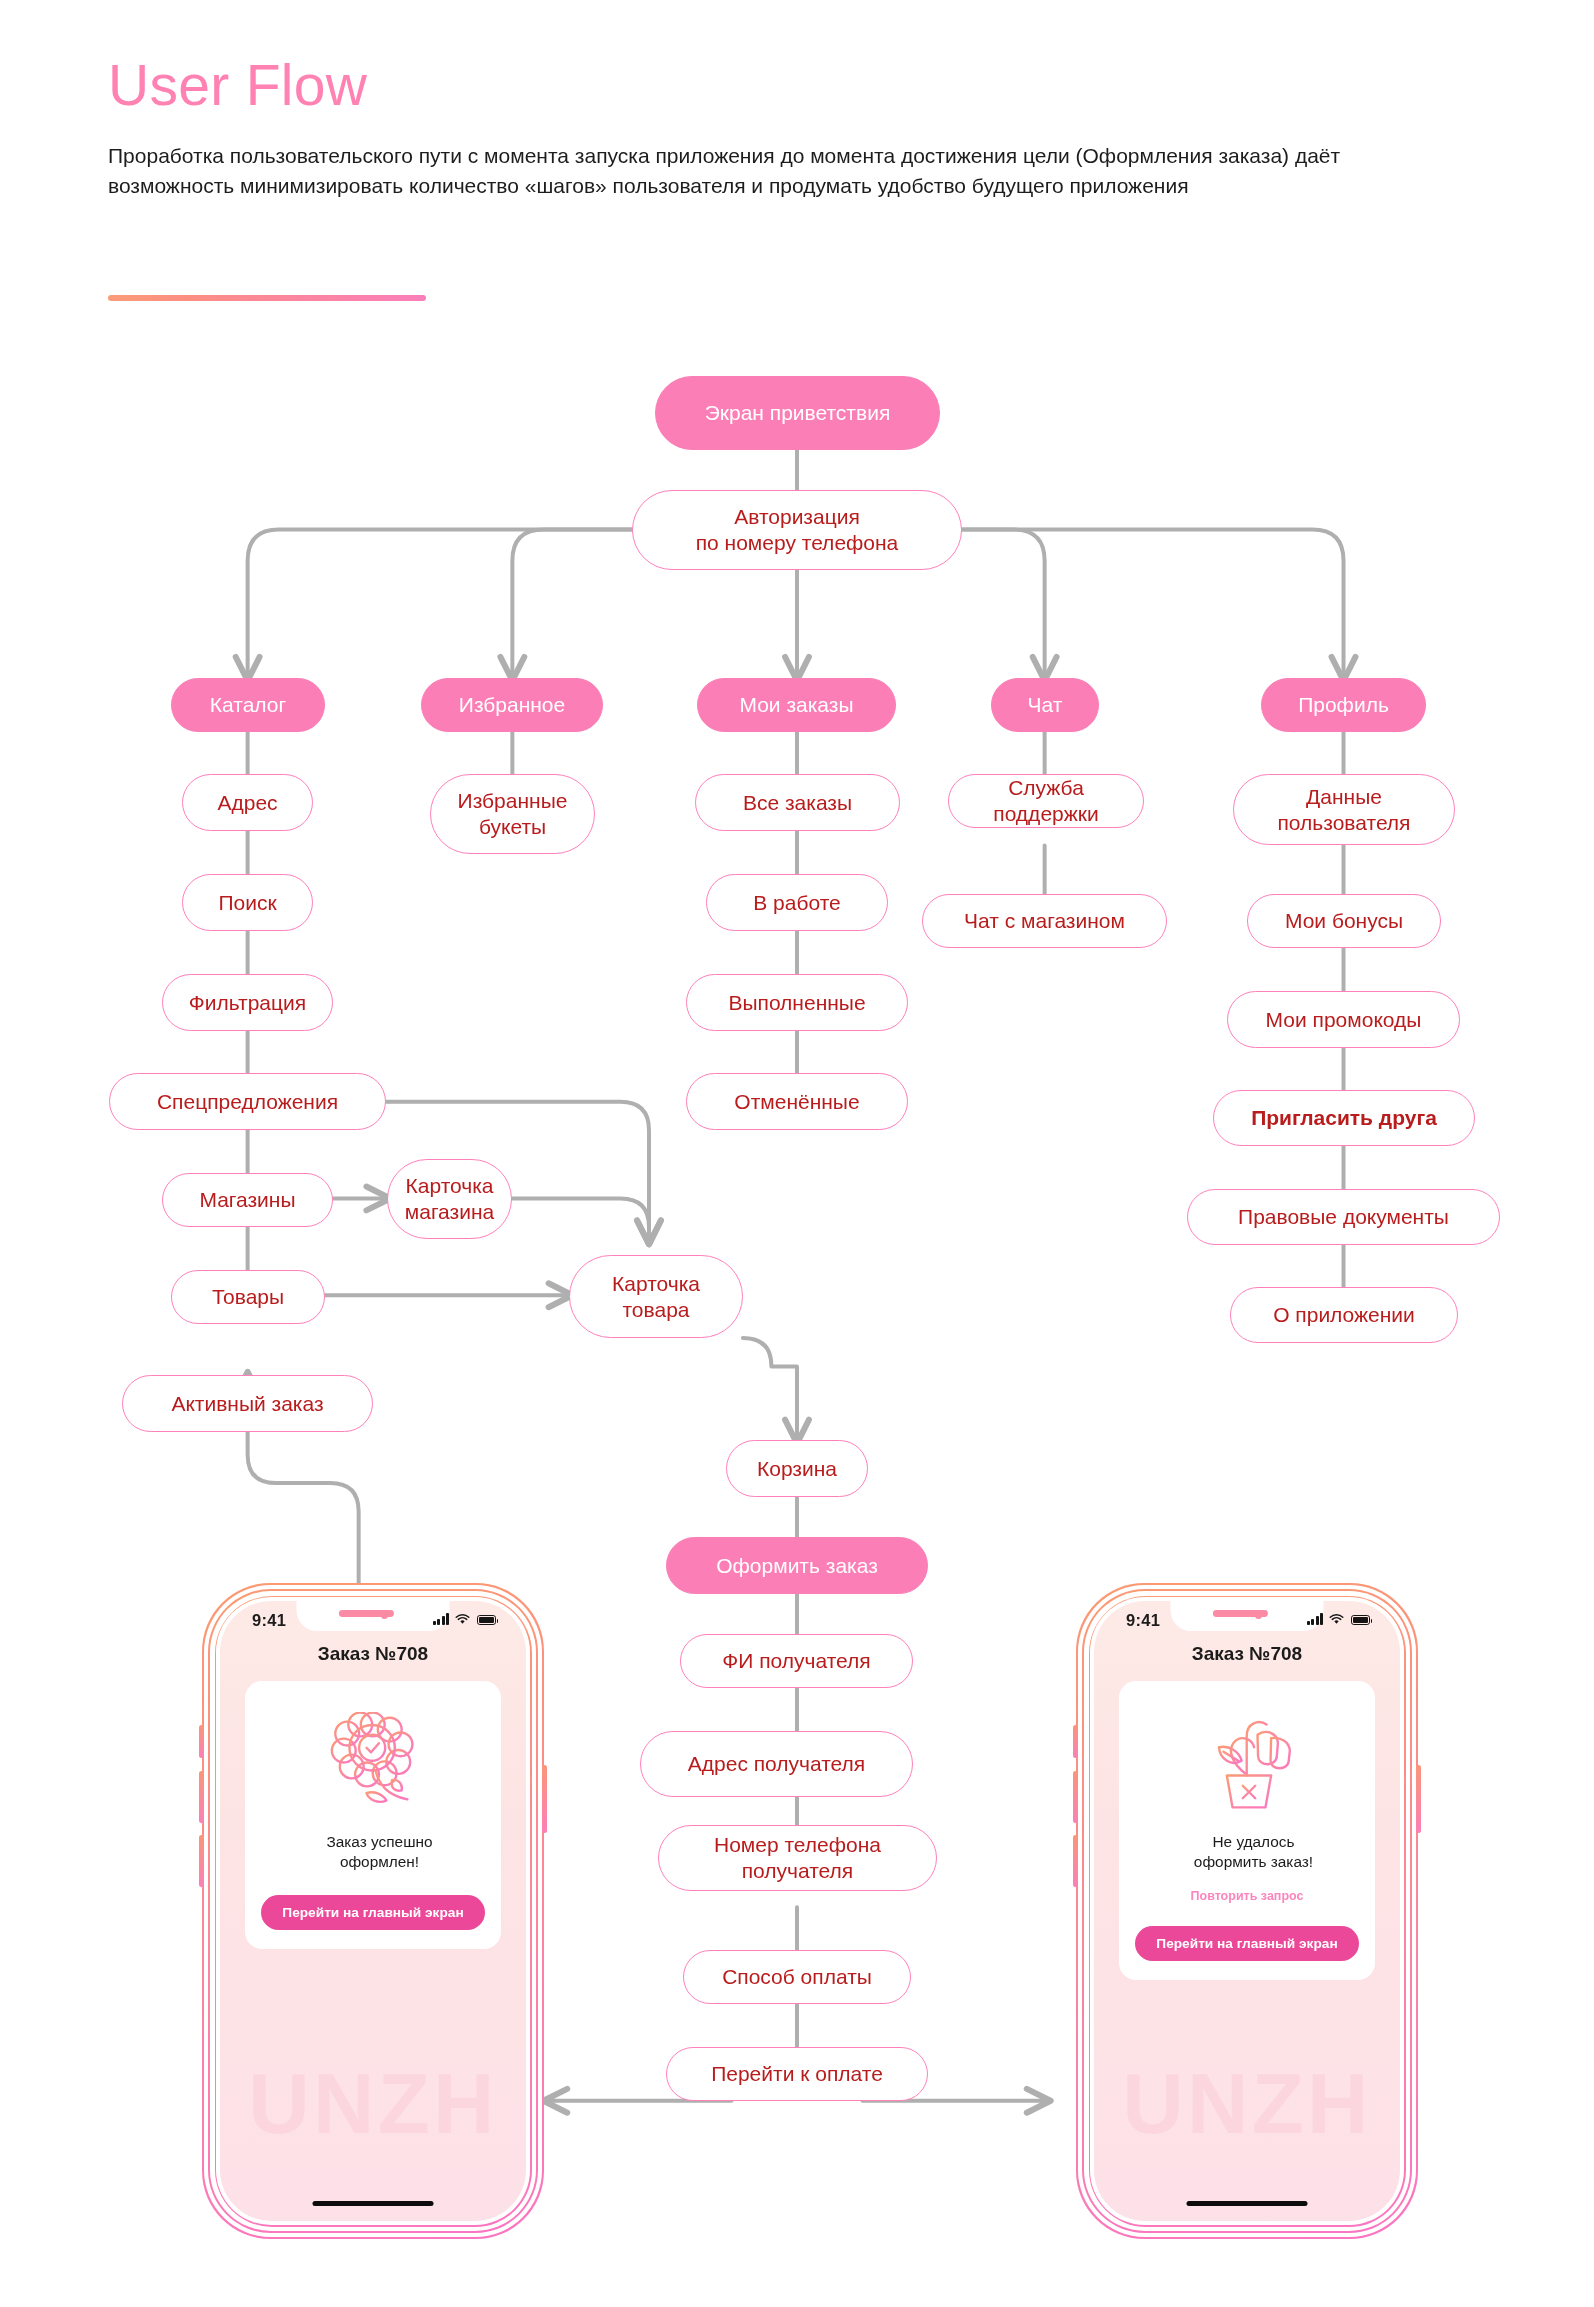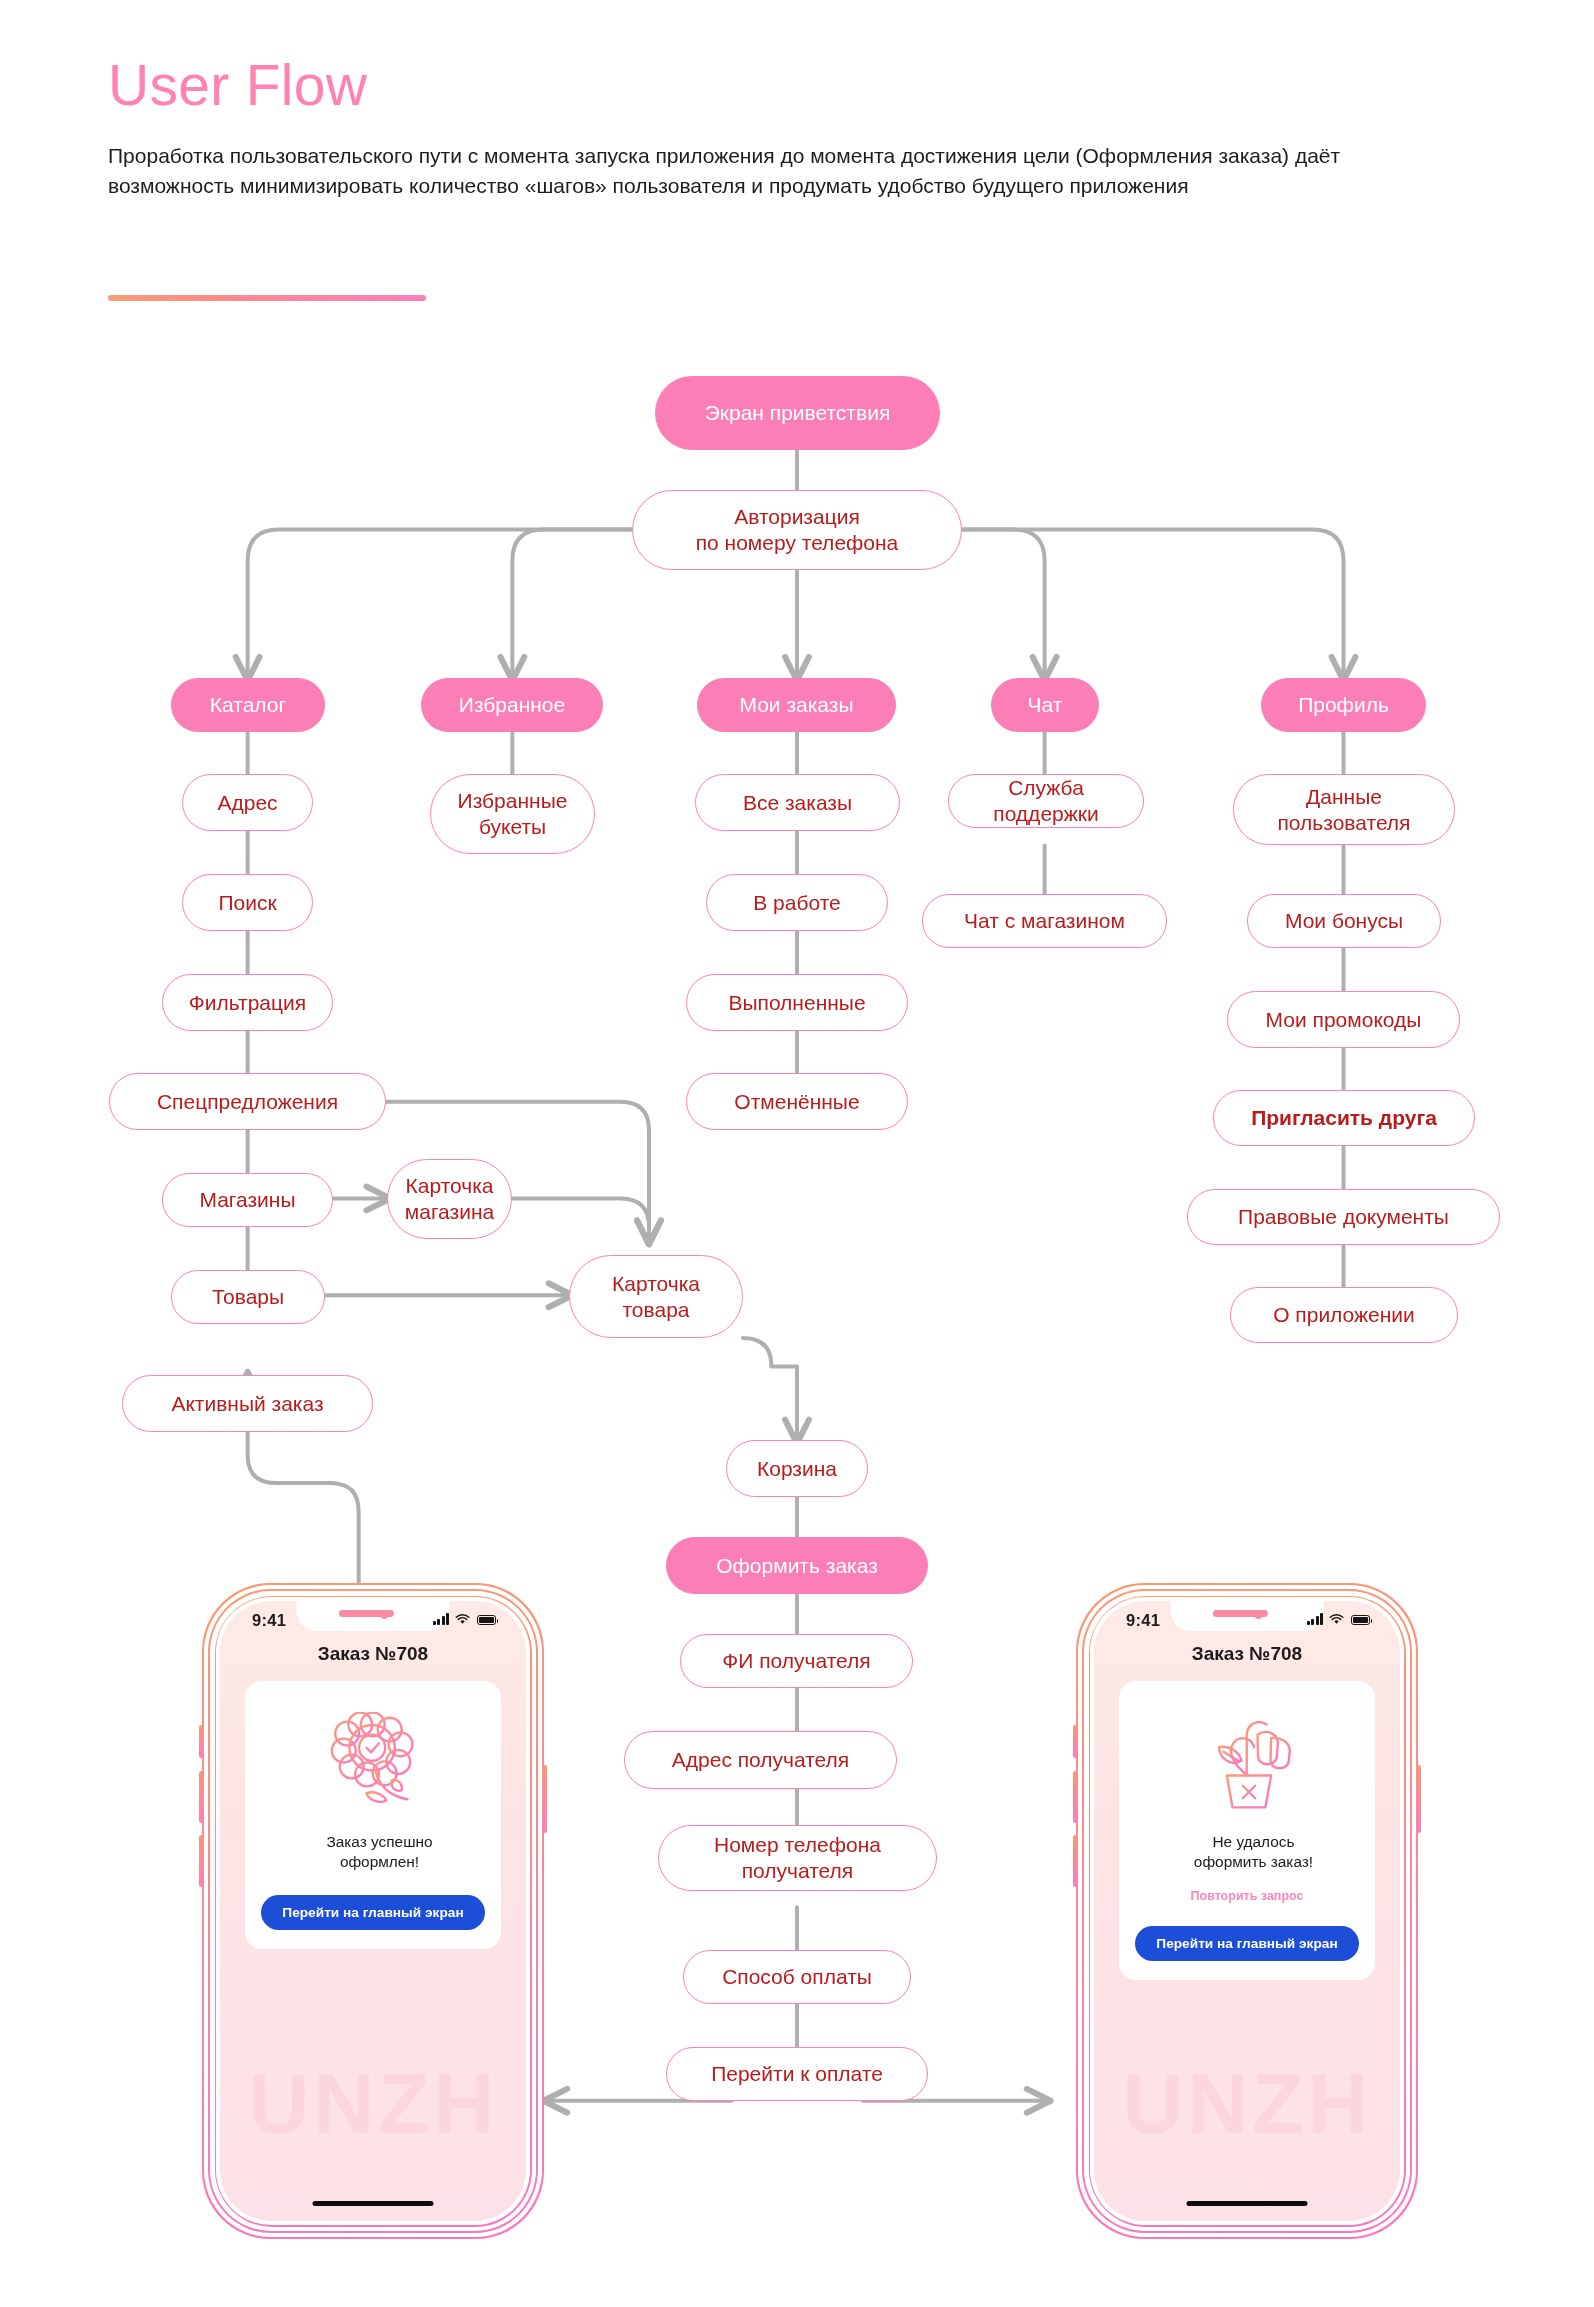--- a/index.html
+++ b/index.html
@@ -133,21 +133,21 @@
   .phone .illo{ display:flex; justify-content:center; padding-top:31px; }
   .phone .msg{
     margin-top:15px; text-align:center; font-size:15.4px; line-height:1.3;
     font-weight:400; color:#1b1b1b; white-space:pre-line;margin-left:13px;
   }
   .phone .retry{
     margin-top:17px; text-align:center; font-size:12.5px; color:#FB86BE; font-weight:700;
   }
   .phone .cta{
     margin:23px 16px 0 16px; height:35px; border-radius:569px;
-    background:#1d4ed8; color:#fff; font-size:13.7px; font-weight:700;
+    background:#ec4899; color:#fff; font-size:13.7px; font-weight:700;
     display:flex; align-items:center; justify-content:center;
   }
   .phone .home-ind{
     position:absolute; left:50%; transform:translateX(-50%); bottom:15px;
     width:121px; height:5.1px; border-radius:3.4px; background:#0c0c0c;
   }
   .phone .wm{
     position:absolute; left:0; right:0; bottom:68px; text-align:center;
     font-size:85px; font-weight:700; color:rgba(250,140,170,0.13);
     letter-spacing:3.4px; user-select:none;
@@ -332,21 +332,21 @@
 
   <div class="node" style="left:726px; top:1440px; width:142px; height:57px;">
     <span>Корзина</span>
   </div>
   <div class="node accent" style="left:666px; top:1537px; width:262px; height:57px;">
     <span>Оформить заказ</span>
   </div>
   <div class="node" style="left:680px; top:1634px; width:233px; height:54px;">
     <span>ФИ получателя</span>
   </div>
-  <div class="node" style="left:624px; top:1731px; width:273px; height:58px;">
+  <div class="node" style="left:640px; top:1731px; width:273px; height:66px;">
     <span>Адрес получателя</span>
   </div>
   <div class="node" style="left:658px; top:1825px; width:279px; height:66px;">
     <span>Номер телефона
 получателя</span>
   </div>
   <div class="node" style="left:683px; top:1950px; width:228px; height:54px;">
     <span>Способ оплаты</span>
   </div>
   <div class="node" style="left:666px; top:2047px; width:262px; height:54px;">

